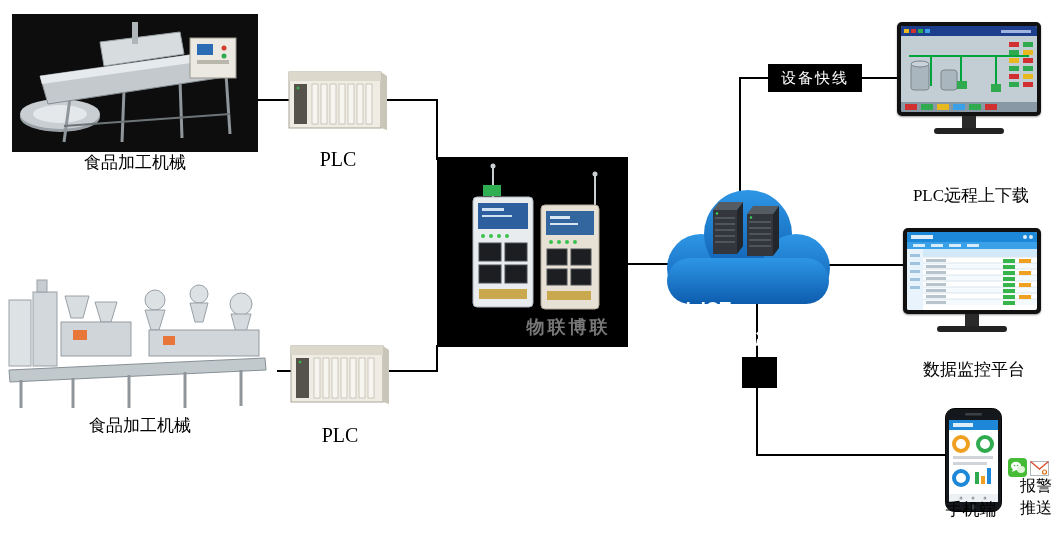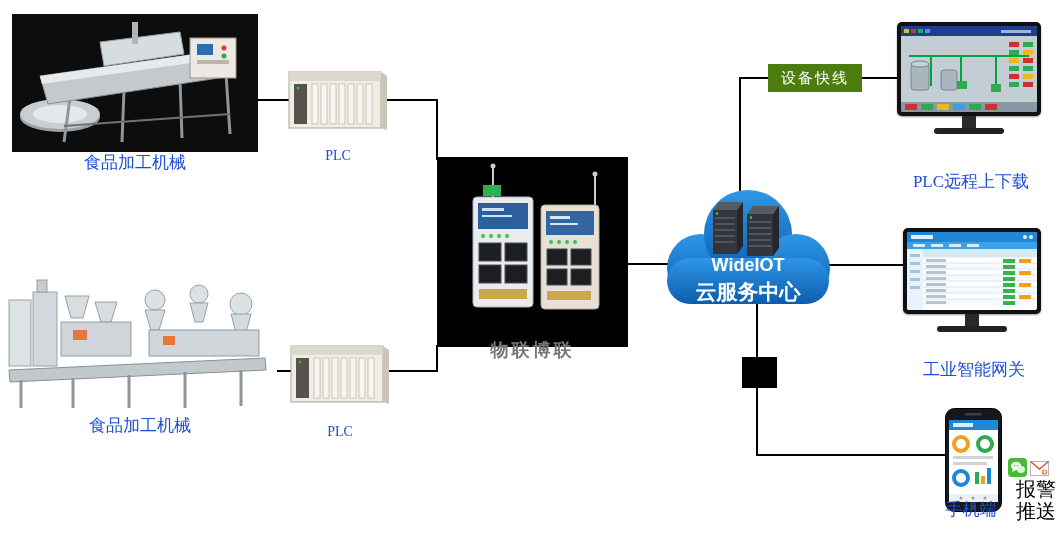--- a/index.html
+++ b/index.html
@@ -1,34 +1,34 @@
 <!DOCTYPE html>
 <html><head>
 <meta charset="utf-8">
 <style>
   html,body{margin:0;padding:0;background:#fff;}
   .canvas{position:relative;width:1063px;height:552px;background:#ffffff;overflow:hidden;
           font-family:"Liberation Serif","DejaVu Serif",serif;}
   .connectors{position:absolute;left:0;top:0;z-index:0;}
   .node{position:absolute;z-index:1;}
-  .label{position:absolute;z-index:2;text-align:center;font-size:17px;color:#1d4ed8;line-height:1.15;}
-  .plc-label{font-size:14px;}
-  .badge{position:absolute;z-index:2;background:#4d7c0f;color:#fff;text-align:left;
+  .label{position:absolute;z-index:2;text-align:center;font-size:17px;color:#000000;line-height:1.15;}
+  .plc-label{font-size:20px;}
+  .badge{position:absolute;z-index:2;background:#000000;color:#fff;text-align:left;
          font-size:15px;letter-spacing:2px;display:flex;align-items:center;justify-content:center;}
   .monitor{position:absolute;z-index:1;}
   .bezel{background:#111;border-radius:5px;padding:4px;box-shadow:0 1px 2px rgba(0,0,0,.4);}
   .bezel svg{display:block;border-radius:2px;}
   .neck{width:14px;height:12px;background:#2a2a2a;margin:0 auto;}
   .base{width:70px;height:6px;background:#222;border-radius:3px;margin:0 auto;}
-  .cloud-text{position:absolute;z-index:3;color:#ffffff;text-align:center;
-              font-family:"Liberation Sans","DejaVu Sans",sans-serif;font-weight:bold;}
+  .cloud-text{position:absolute;z-index:3;color:#ffffff;text-align:left;
+              font-family:"Liberation Sans","DejaVu Sans",sans-serif;font-weight:bold;margin-top:44px;}
   .watermark{position:absolute;z-index:3;width:100%;text-align:center;color:#777;
              font-weight:bold;font-size:18px;letter-spacing:3px;}
   .black-box{position:absolute;z-index:2;background:#000;}
-  .alarm-text{position:absolute;z-index:2;font-size:20px;color:#000;text-align:center;width:44px;}
+  .alarm-text{position:absolute;z-index:2;font-size:16px;color:#000;text-align:center;width:44px;}
   .icon{position:absolute;z-index:2;}
 </style>
 </head>
 <body>
 
 <div class="canvas">
 
   <svg class="connectors" width="1063" height="552" viewBox="0 0 1063 552">
     <g fill="none" stroke="#000" stroke-width="2">
       <polyline points="256,100 292,100"></polyline>
@@ -181,21 +181,21 @@
           <circle cx="138" cy="85" r="2"></circle>
       </g>
       <g fill="#1c1e22" stroke="#4a4f55">
         <rect x="110" y="92" width="20" height="16"></rect>
           <rect x="134" y="92" width="20" height="16"></rect>
         <rect x="110" y="112" width="20" height="16"></rect>
           <rect x="134" y="112" width="20" height="16"></rect>
       </g>
       <rect x="110" y="134" width="44" height="9" fill="#caa84e"></rect>
     </svg>
-    <div class="watermark" style="top:181px;">物联博联</div>
+    <div class="watermark" style="top:158px;padding-left:36px;">物联博联</div>
   </div>
 
   <div class="node" style="left:655px;top:182px;">
     <svg width="185" height="148" viewBox="0 0 185 148">
       <defs>
         <linearGradient id="cg" x1="0" y1="0" x2="0" y2="1">
           <stop offset="0" stop-color="#2e96e6"></stop>
           <stop offset="1" stop-color="#0d5cae"></stop>
         </linearGradient>
       </defs>
@@ -282,21 +282,21 @@
           <rect x="36" y="78" width="12" height="6" fill="#e8b820"></rect>
             <rect x="52" y="78" width="12" height="6" fill="#3aa0e8"></rect>
           <rect x="68" y="78" width="12" height="6" fill="#2faa4e"></rect>
             <rect x="84" y="78" width="12" height="6" fill="#d03030"></rect>
         </g>
       </svg>
     </div>
     <div class="neck"></div>
     <div class="base"></div>
   </div>
-  <div class="label" style="left:897px;top:172px;width:148px;">PLC远程上下载</div>
+  <div class="label" style="left:897px;top:186px;width:148px;">PLC远程上下载</div>
 
   <div class="monitor" style="left:903px;top:228px;">
     <div class="bezel">
       <svg width="130" height="78" viewBox="0 0 130 78">
         <rect width="130" height="78" fill="#ffffff"></rect>
         <rect width="130" height="10" fill="#1e88d8"></rect>
         <rect x="4" y="3" width="22" height="4" fill="#ffffff" opacity="0.85"></rect>
         <circle cx="118" cy="5" r="2" fill="#ffffff" opacity="0.85"></circle>
         <circle cx="124" cy="5" r="2" fill="#ffffff" opacity="0.85"></circle>
         <rect x="0" y="10" width="130" height="7" fill="#3aa0e8"></rect>
@@ -355,21 +355,21 @@
           <rect x="112" y="27" width="12" height="4"></rect>
             <rect x="112" y="39" width="12" height="4"></rect>
           <rect x="112" y="51" width="12" height="4"></rect>
             <rect x="112" y="63" width="12" height="4"></rect>
         </g>
       </svg>
     </div>
     <div class="neck"></div>
     <div class="base"></div>
   </div>
-  <div class="label" style="left:903px;top:360px;width:142px;">工业智能网关</div>
+  <div class="label" style="left:903px;top:360px;width:142px;">数据监控平台</div>
 
   <div class="node" style="left:945px;top:408px;">
     <svg width="57" height="104" viewBox="0 0 57 104">
       <rect x="0.5" y="0.5" width="56" height="103" rx="9" fill="#14181c" stroke="#000"></rect>
       <rect x="20" y="5" width="17" height="2.5" rx="1.2" fill="#3a4046"></rect>
       <rect x="4" y="12" width="49" height="82" fill="#ffffff"></rect>
       <rect x="4" y="12" width="49" height="10" fill="#1e88d8"></rect>
       <rect x="8" y="15" width="20" height="4" fill="#ffffff" opacity="0.85"></rect>
       <circle cx="16" cy="36" r="7" fill="none" stroke="#f0a020" stroke-width="4"></circle>
       <circle cx="40" cy="36" r="7" fill="none" stroke="#2faa4e" stroke-width="4"></circle>

